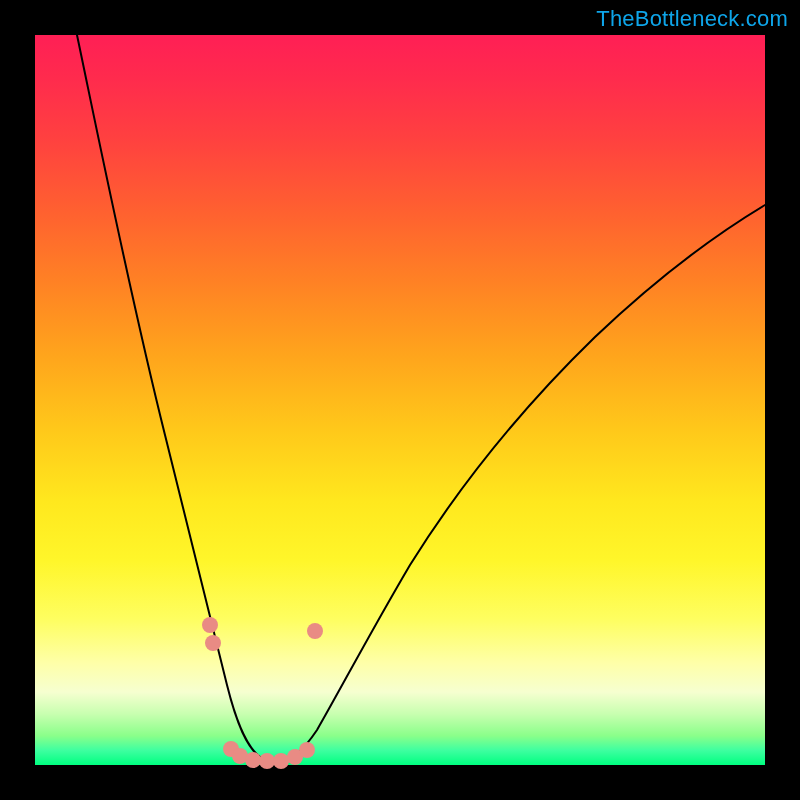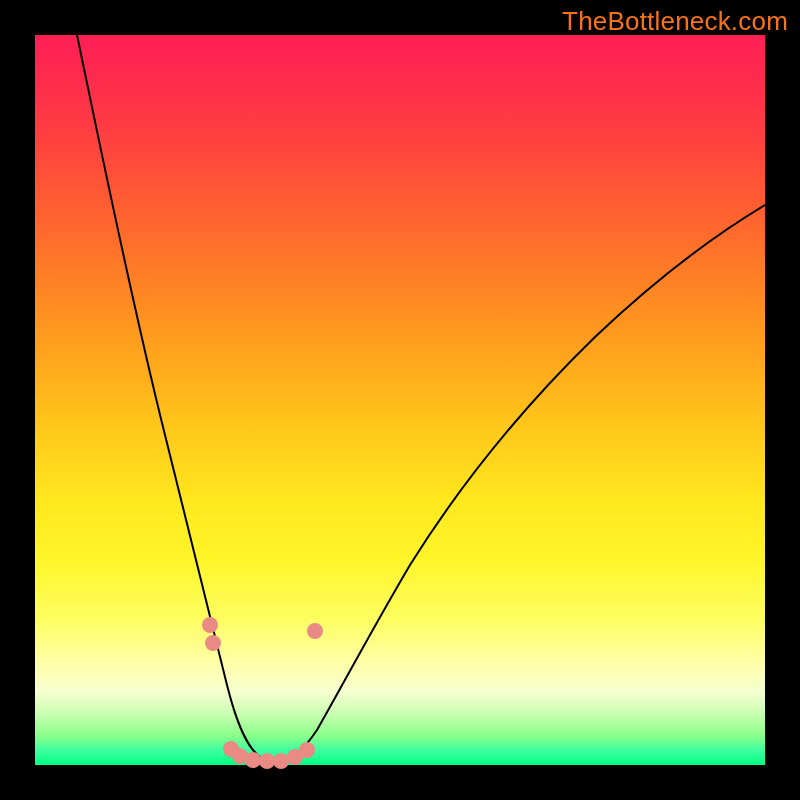--- a/index.html
+++ b/index.html
@@ -41,22 +41,22 @@
       #c8ffb0 93%,
       #8aff8a 96%,
       #3effa0 98%,
       #00ff80 100%
     );
   }
   .watermark {
     position: absolute;
     top: 6px;
     right: 12px;
-    color: #f97316;
-    font-size: 26px;
+    color: #0ea5e9;
+    font-size: 22px;
     font-weight: 400;
     letter-spacing: 0.2px;
     user-select: none;
   }
   svg.curves {
     position: absolute;
     left: 0; top: 0;
     width: 730px; height: 730px;
     overflow: visible;
   }

